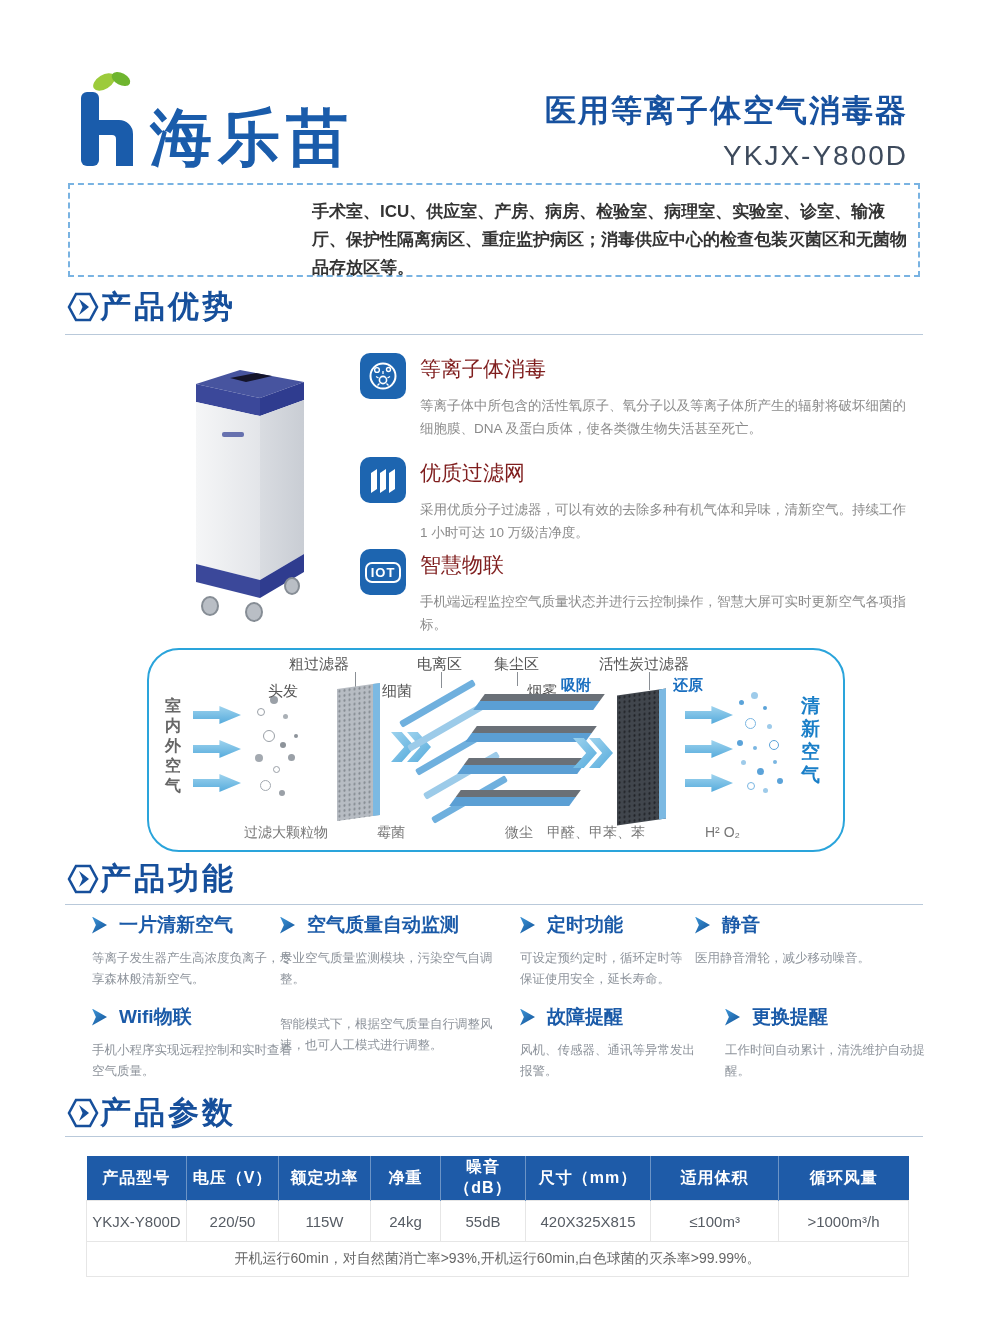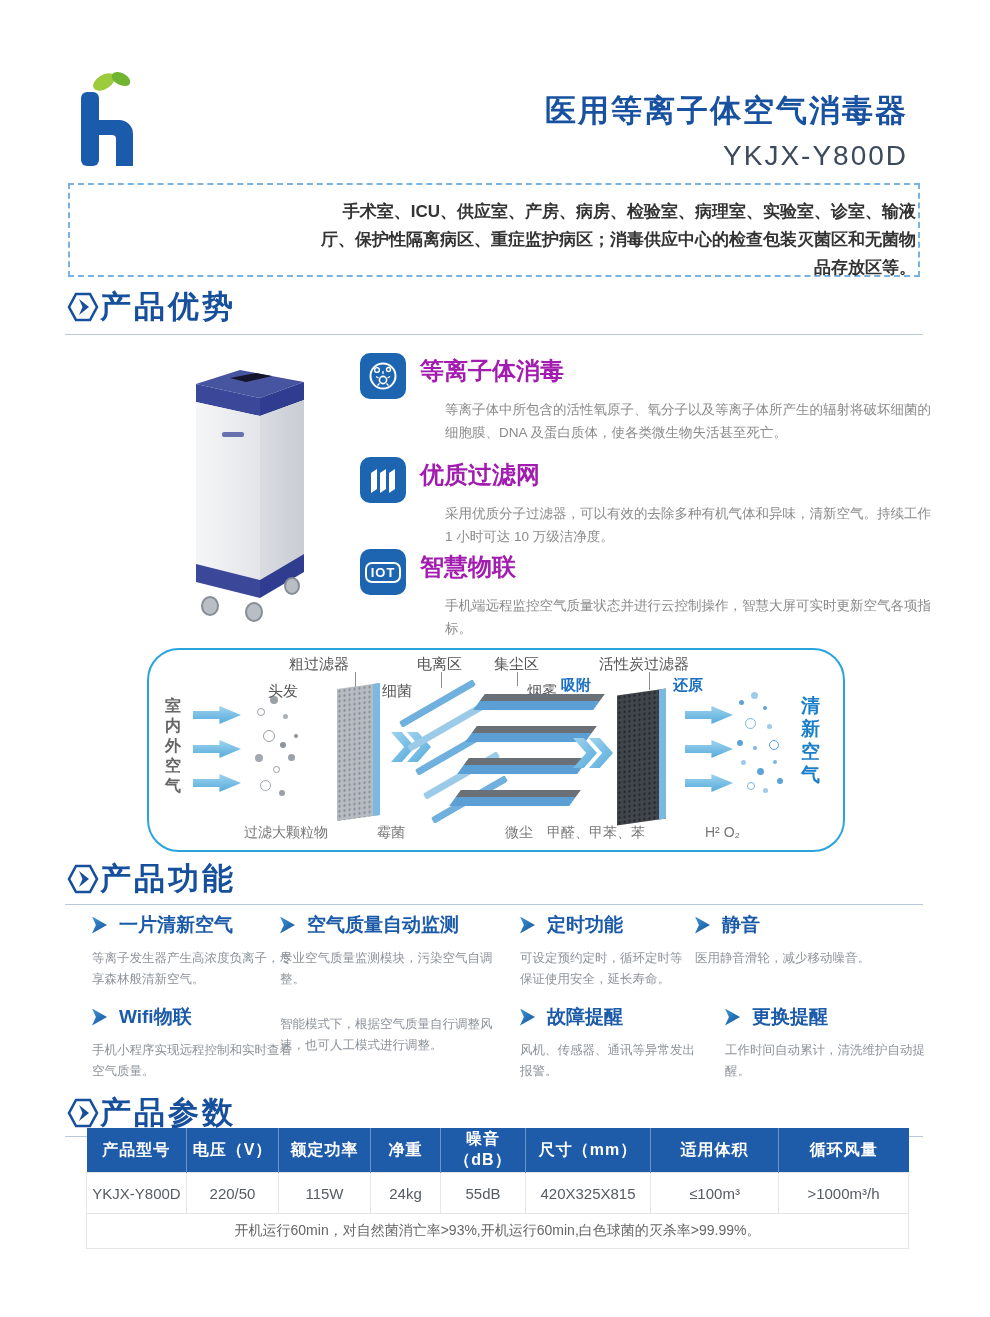--- a/index.html
+++ b/index.html
@@ -15,33 +15,33 @@
   .head-model{font-size:28px;color:#3d4a5c;letter-spacing:2px;margin-top:8px;}
 
   
   .usage-box{position:absolute;left:68px;top:183px;width:852px;height:94px;
              border:2px dashed #79b3e2;box-sizing:border-box;}
   .usage-label{position:absolute;left:26px;top:50%;transform:translateY(-50%);
                display:flex;align-items:center;gap:12px;color:#1565b0;font-size:27px;font-weight:bold;}
   .usage-arrow{width:0;height:0;border-left:16px solid #1565b0;
                border-top:11px solid transparent;border-bottom:11px solid transparent;}
   .usage-text{position:absolute;left:242px;top:13px;width:604px;font-size:17px;font-weight:bold;
-              color:#333;line-height:28px;text-align:right;}
+              color:#333;line-height:28px;}
 
   
   .sec{position:absolute;left:66px;display:flex;align-items:center;}
   .sec-title{font-size:31px;font-weight:bold;color:#164f9b;letter-spacing:3px;}
   .sec-line{position:absolute;left:65px;width:858px;height:1px;background:#b9c9da;}
 
   
   .adv{position:absolute;left:360px;width:565px;display:flex;gap:14px;}
   .adv-icon{width:46px;height:46px;background:#1d65b0;border-radius:10px;flex:none;
             display:flex;align-items:center;justify-content:center;}
-  .adv-title{font-size:24px;font-weight:bold;color:#a21caf;margin:2px 0 12px 0;}
-  .adv-desc{font-size:13.5px;color:#8b8b8b;line-height:22.5px;width:492px;margin-left:25px;}
+  .adv-title{font-size:21px;font-weight:normal;color:#7f1d1d;margin:2px 0 12px 0;}
+  .adv-desc{font-size:13.5px;color:#8b8b8b;line-height:22.5px;width:492px;}
   .iot-box{border:2.5px solid #fff;border-radius:7px;padding:1px 4px;color:#fff;
            font-weight:bold;font-size:13px;letter-spacing:1px;}
 
   
   .diagram{position:absolute;left:147px;top:648px;width:698px;height:204px;
            border:2px solid #2aa4db;border-radius:32px;box-sizing:border-box;}
   .d-lab{position:absolute;font-size:15px;color:#555;white-space:nowrap;}
   .d-blab{position:absolute;font-size:15px;font-weight:bold;color:#1a6fc0;white-space:nowrap;}
   .d-bot{position:absolute;top:174px;font-size:14px;color:#777;white-space:nowrap;}
   .d-vert{position:absolute;width:18px;font-size:16px;font-weight:bold;color:#666;
@@ -69,41 +69,42 @@
   
   .func{position:absolute;}
   .func-head{display:flex;align-items:center;gap:12px;}
   .func-arrow{width:15px;height:17px;flex:none;
               background:linear-gradient(140deg,#3f97d8,#0f4e95);
               clip-path:polygon(0 0,100% 50%,0 100%,26% 50%);}
   .func-title{font-size:19px;font-weight:bold;color:#1a5aa8;white-space:nowrap;}
   .func-desc{margin-top:10px;font-size:12.5px;color:#8d939b;line-height:21px;}
 
   
-  .ptable{position:absolute;left:86px;top:1128px;width:822px;border-collapse:collapse;
+  .ptable{position:absolute;left:86px;top:1156px;width:822px;border-collapse:collapse;
           table-layout:fixed;}
   .ptable th{background:#1e5ba8;color:#fff;font-size:16px;font-weight:bold;height:40px;
              border-right:1px solid rgba(255,255,255,.35);letter-spacing:1px;}
   .ptable th:last-child{border-right:none;}
   .ptable td{height:38px;font-size:15px;color:#565c64;text-align:center;
              border:1px solid #e6e6e6;background:#fff;}
   .ptable .note-cell{height:32px;font-size:14px;color:#666;}
 </style>
 </head>
 <body>
 
 <div class="page">
 
   <div class="logo">
     <svg width="64" height="100" viewBox="0 0 64 100">
       <ellipse cx="28" cy="14" rx="12" ry="7" fill="#9ccb3b" transform="rotate(-32 28 14)"></ellipse>
       <ellipse cx="45" cy="11" rx="10" ry="6" fill="#6fb52f" transform="rotate(28 45 11)"></ellipse>
       <rect x="5" y="24" width="18" height="74" rx="6" fill="#1a5cab"></rect>
       <path d="M23 52 h20 a14 14 0 0 1 14 14 v32 h-17 v-27 a4 4 0 0 0 -4 -4 h-13 z" fill="#1a5cab"></path>
     </svg>
+    <div class="brand-name">海乐苗</div>
   </div>
   <div class="head-right">
     <div class="head-title">医用等离子体空气消毒器</div>
     <div class="head-model">YKJX-Y800D</div>
   </div>
 
   <div class="usage-box">
     <div class="usage-text">手术室、ICU、供应室、产房、病房、检验室、病理室、实验室、诊室、输液厅、保护性隔离病区、重症监护病区；消毒供应中心的检查包装灭菌区和无菌物品存放区等。</div>
   </div>
 

